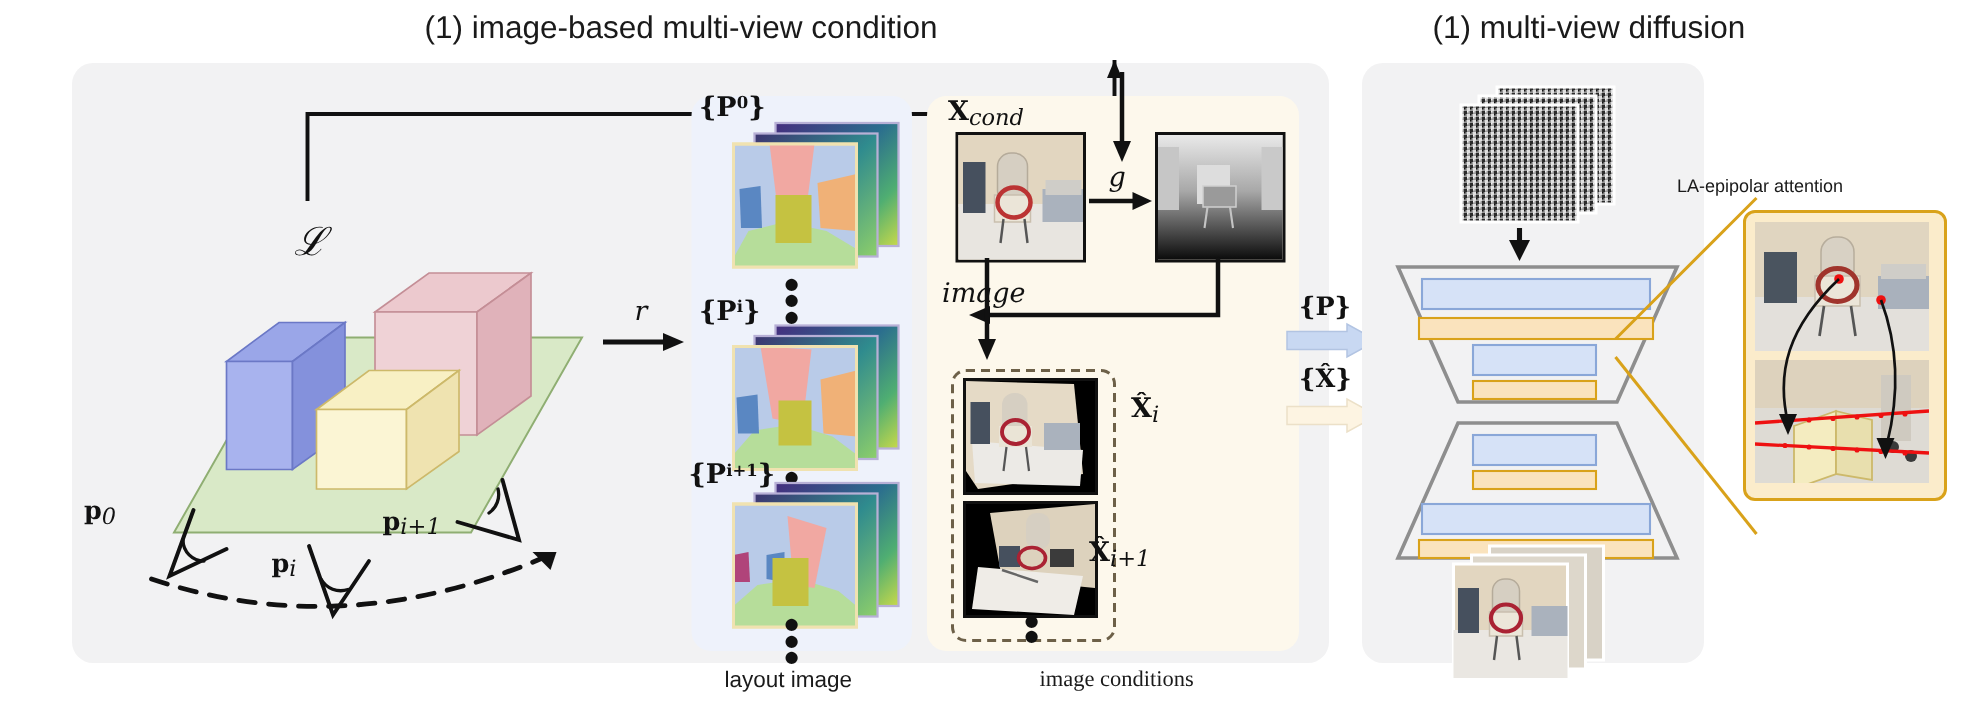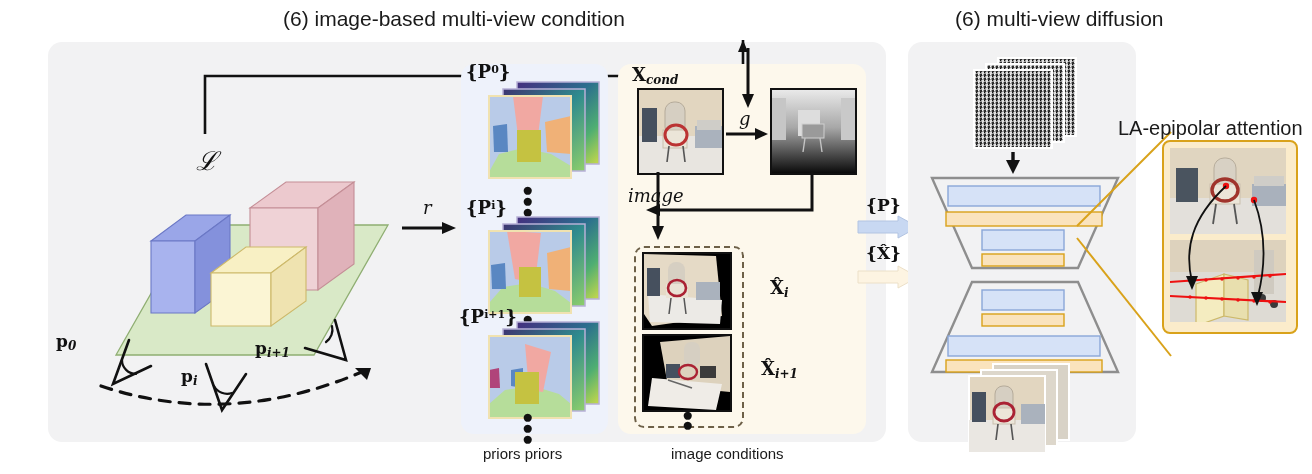--- a/index.html
+++ b/index.html
@@ -3,32 +3,32 @@
 <meta charset="utf-8">
 <style>
   html,body{margin:0;padding:0;background:#ffffff;}
   body{width:1312px;height:474px;position:relative;overflow:hidden;
        font-family:"Liberation Sans",sans-serif;color:#111;}
   .abs{position:absolute;}
   .ttl{font-size:21px;color:#1a1a1a;white-space:nowrap;}
   .cap{font-size:15px;color:#1a1a1a;white-space:nowrap;}
   .mathb{font-family:"DejaVu Serif",serif;font-weight:bold;font-size:17px;white-space:nowrap;}
   .mathi{font-family:"DejaVu Serif",serif;font-style:italic;font-size:18px;white-space:nowrap;}
-  .sub{font-size:12px;font-style:italic;font-weight:bold;vertical-align:-3px;}
+  .sub{font-size:15px;font-style:italic;font-weight:normal;vertical-align:-3px;}
   .supb{font-size:11px;vertical-align:5px;font-weight:bold;}
   .panel{background:#f2f2f3;border-radius:14px;}
   .subpanel{border-radius:13px;}
   .dots{font-size:19px;line-height:5px;text-align:center;color:#111;letter-spacing:0;}
   svg{overflow:visible;display:block;}
 </style>
 </head>
 <body>
 
-<div class="abs ttl" style="left:283px;top:7px;">(6) image-based multi-view condition</div>
-<div class="abs ttl" style="left:955px;top:7px;">(6) multi-view diffusion</div>
+<div class="abs ttl" style="left:283px;top:7px;">(1) image-based multi-view condition</div>
+<div class="abs ttl" style="left:955px;top:7px;">(1) multi-view diffusion</div>
 
 <div class="abs panel" style="left:48px;top:42px;width:838px;height:400px;"></div>
 
 <svg class="abs" style="left:60px;top:38px;width:700px;height:130px;">
   <path d="M 683 2 L 683 38 L 145 38 L 145 96" stroke="#111" stroke-width="2.6" fill="none"></path>
   <polygon points="683,2 678,14 688,14" fill="#111"></polygon>
 </svg>
 <div class="abs mathi" style="left:196px;top:142px;font-size:26px;">ℒ</div>
 
 <svg class="abs" style="left:58px;top:168px;width:330px;height:250px;">
@@ -168,21 +168,21 @@
       <rect x="0" y="14" width="82" height="82" fill="none" stroke="#f0e2b0" stroke-width="2"></rect>
     </g>
   </svg>
 </div>
 <div class="abs dots" style="left:522px;top:414px;">
   <div>●</div>
     <div style="margin-top:6px;">●</div>
     <div style="margin-top:6px;">●</div>
 </div>
 
-<div class="abs cap" style="left:483px;top:445px;">priors priors</div>
+<div class="abs cap" style="left:483px;top:445px;">layout image</div>
 
 <div class="abs subpanel" style="left:618px;top:64px;width:248px;height:370px;background:#fdf8ec;"></div>
 
 <div class="abs mathb" style="left:632px;top:64px;font-size:18px;">
   <span>X</span><span class="sub">cond</span>
 </div>
 
 <div class="abs" style="left:637px;top:88px;width:83px;height:83px;border:2px solid #111;">
   <svg style="width:83px;height:83px;">
     <rect width="83" height="83" fill="#ded2bd"></rect>
@@ -245,45 +245,45 @@
     <polygon points="4,40 78,46 76,70 6,68" fill="#eceae6"></polygon>
     <rect x="3" y="14" width="13" height="28" fill="#46505e"></rect>
     <rect x="24" y="8" width="17" height="28" rx="8" fill="#d6cfc2"></rect>
     <rect x="22" y="30" width="22" height="14" fill="#eae4d6"></rect>
     <ellipse cx="33" cy="34" rx="9" ry="8" fill="none" stroke="#a23" stroke-width="2.6"></ellipse>
     <line x1="27" y1="44" x2="25" y2="60" stroke="#555" stroke-width="1.5"></line>
     <line x1="40" y1="44" x2="42" y2="60" stroke="#555" stroke-width="1.5"></line>
     <rect x="52" y="28" width="24" height="18" fill="#aab2bd"></rect>
   </svg>
 </div>
-<div class="abs mathb" style="left:754px;top:277px;font-size:18px;margin-left:16px;">
+<div class="abs mathb" style="left:754px;top:262px;font-size:18px;">
   <span>X̂</span><span class="sub">i</span>
 </div>
 
 <div class="abs" style="left:642px;top:334px;width:86px;height:74px;border:2px solid #111;">
   <svg style="width:86px;height:74px;">
     <rect width="86" height="74" fill="#000"></rect>
     <polygon points="16,6 86,0 86,56 24,50" fill="#ddd2bd"></polygon>
     <polygon points="8,42 78,48 72,74 4,70" fill="#efece7"></polygon>
     <rect x="40" y="6" width="16" height="24" rx="7" fill="#d6cfc2"></rect>
     <rect x="22" y="28" width="14" height="14" fill="#46505e"></rect>
     <ellipse cx="44" cy="36" rx="9" ry="7" fill="none" stroke="#a23" stroke-width="2.4"></ellipse>
     <rect x="56" y="30" width="16" height="12" fill="#3b3b3b"></rect>
     <line x1="24" y1="44" x2="48" y2="52" stroke="#666" stroke-width="1.6"></line>
   </svg>
 </div>
-<div class="abs mathb" style="left:761px;top:358px;font-size:18px;">
+<div class="abs mathb" style="left:726px;top:358px;font-size:18px;">
   <span>X̂</span><span class="sub">i+1</span>
 </div>
 <div class="abs dots" style="left:682px;top:412px;">
   <div>●</div>
     <div style="margin-top:5px;">●</div>
 </div>
 
-<div class="abs cap" style="left:671px;top:445px;">image conditions</div>
+<div class="abs cap" style="left:693px;top:445px;font-family:Liberation Serif, serif;">image conditions</div>
 
 <div class="abs mathb" style="left:866px;top:195px;font-size:17px;">{P}</div>
 <svg class="abs" style="left:858px;top:216px;width:62px;height:26px;">
   <polygon points="0,5 40,5 40,0 60,11 40,22 40,17 0,17" fill="#c8d8f2" stroke="#b2c4e2" stroke-width="1"></polygon>
 </svg>
 <div class="abs mathb" style="left:866px;top:243px;font-size:17px;">{X̂}</div>
 <svg class="abs" style="left:858px;top:266px;width:62px;height:26px;">
   <polygon points="0,5 40,5 40,0 60,11 40,22 40,17 0,17" fill="#fdf4e2" stroke="#ece0c8" stroke-width="1"></polygon>
 </svg>
 
@@ -347,21 +347,21 @@
       <rect x="56" y="40" width="24" height="20" fill="#aab2bd"></rect>
     </g>
   </svg>
 </div>
 
 <svg class="abs" style="left:1075px;top:130px;width:110px;height:230px;">
   <line x1="2" y1="96" x2="96" y2="2" stroke="#d9a21a" stroke-width="2"></line>
   <line x1="2" y1="108" x2="96" y2="226" stroke="#d9a21a" stroke-width="2"></line>
 </svg>
 
-<div class="abs cap" style="left:1118px;top:117px;font-size:20px;">LA-epipolar attention</div>
+<div class="abs cap" style="left:1118px;top:117px;font-size:12px;">LA-epipolar attention</div>
 
 <div class="abs" style="left:1162px;top:140px;width:132px;height:190px;background:#fbeccb;border:2.5px solid #d9a21a;border-radius:8px;"></div>
 
 <div class="abs" style="left:1170px;top:148px;width:116px;height:86px;">
   <svg style="width:116px;height:86px;">
     <rect width="116" height="86" fill="#ddd2bd"></rect>
     <rect x="0" y="0" width="116" height="52" fill="#e0d5c0"></rect>
     <rect x="0" y="50" width="116" height="36" fill="#e3e0db"></rect>
     <rect x="6" y="20" width="22" height="34" fill="#4a545f"></rect>
     <rect x="44" y="10" width="22" height="32" rx="10" fill="#d8d1c4" stroke="#b7ad9c"></rect>

